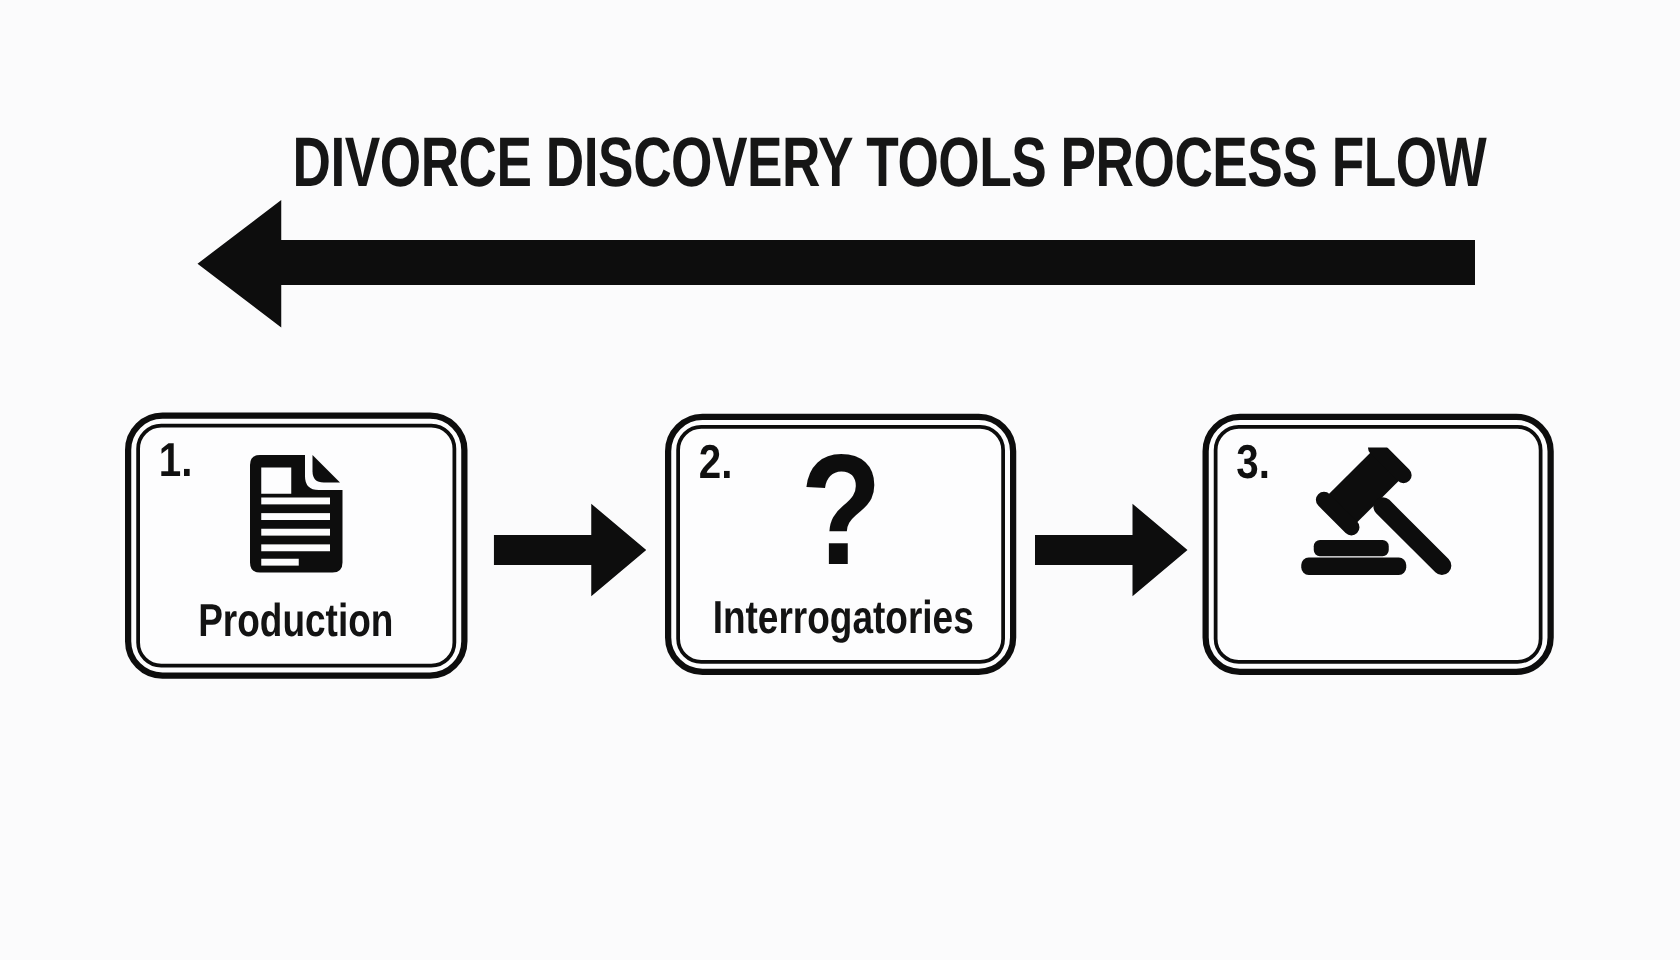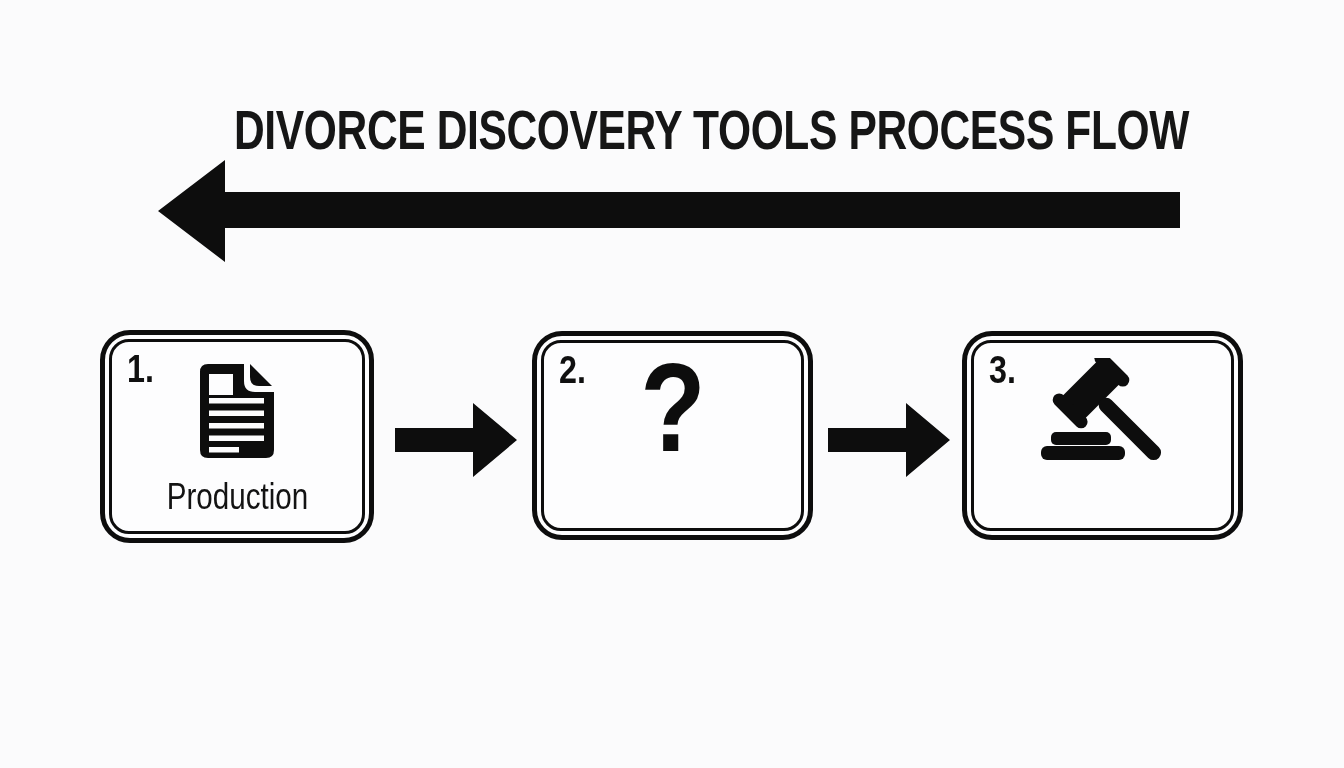--- a/index.html
+++ b/index.html
@@ -71,21 +71,21 @@
   .icon-q > span { display: inline-block; transform: scaleX(0.85); }
   .icon-gavel { top: 15px; }
 
   .step-label {
     position: absolute;
     bottom: 16px;
     left: 0;
     width: 100%;
     text-align: center;
     font-size: 37px;
-    font-weight: 400;
+    font-weight: 700;
     line-height: 1;
     white-space: nowrap;
     color: #131313;
   }
   .step-label > span { display: inline-block; transform: scaleX(0.8); transform-origin: center; }
   .ink { fill: #0d0d0d; }
   .paper-detail { fill: #fdfdfe; }
 </style>
 </head>
 <body>
@@ -122,20 +122,23 @@
   <svg class="conn-arrow conn-arrow-1" width="125" height="77" viewBox="0 0 125 77">
     <polygon class="ink" points="0,26 78,26 78,1 122,38 78,75 78,50 0,50"></polygon>
   </svg>
 
   <div class="step step-2">
     <div class="step-inner">
       <div class="step-num">2.</div>
       <div class="step-icon icon-q">
         <span>?</span>
       </div>
+      <div class="step-label">
+        <span>Interrogatories</span>
+      </div>
     </div>
   </div>
 
   <svg class="conn-arrow conn-arrow-2" width="125" height="77" viewBox="0 0 125 77">
     <polygon class="ink" points="0,26 78,26 78,1 122,38 78,75 78,50 0,50"></polygon>
   </svg>
 
   <div class="step step-3">
     <div class="step-inner">
       <div class="step-num">3.</div>

